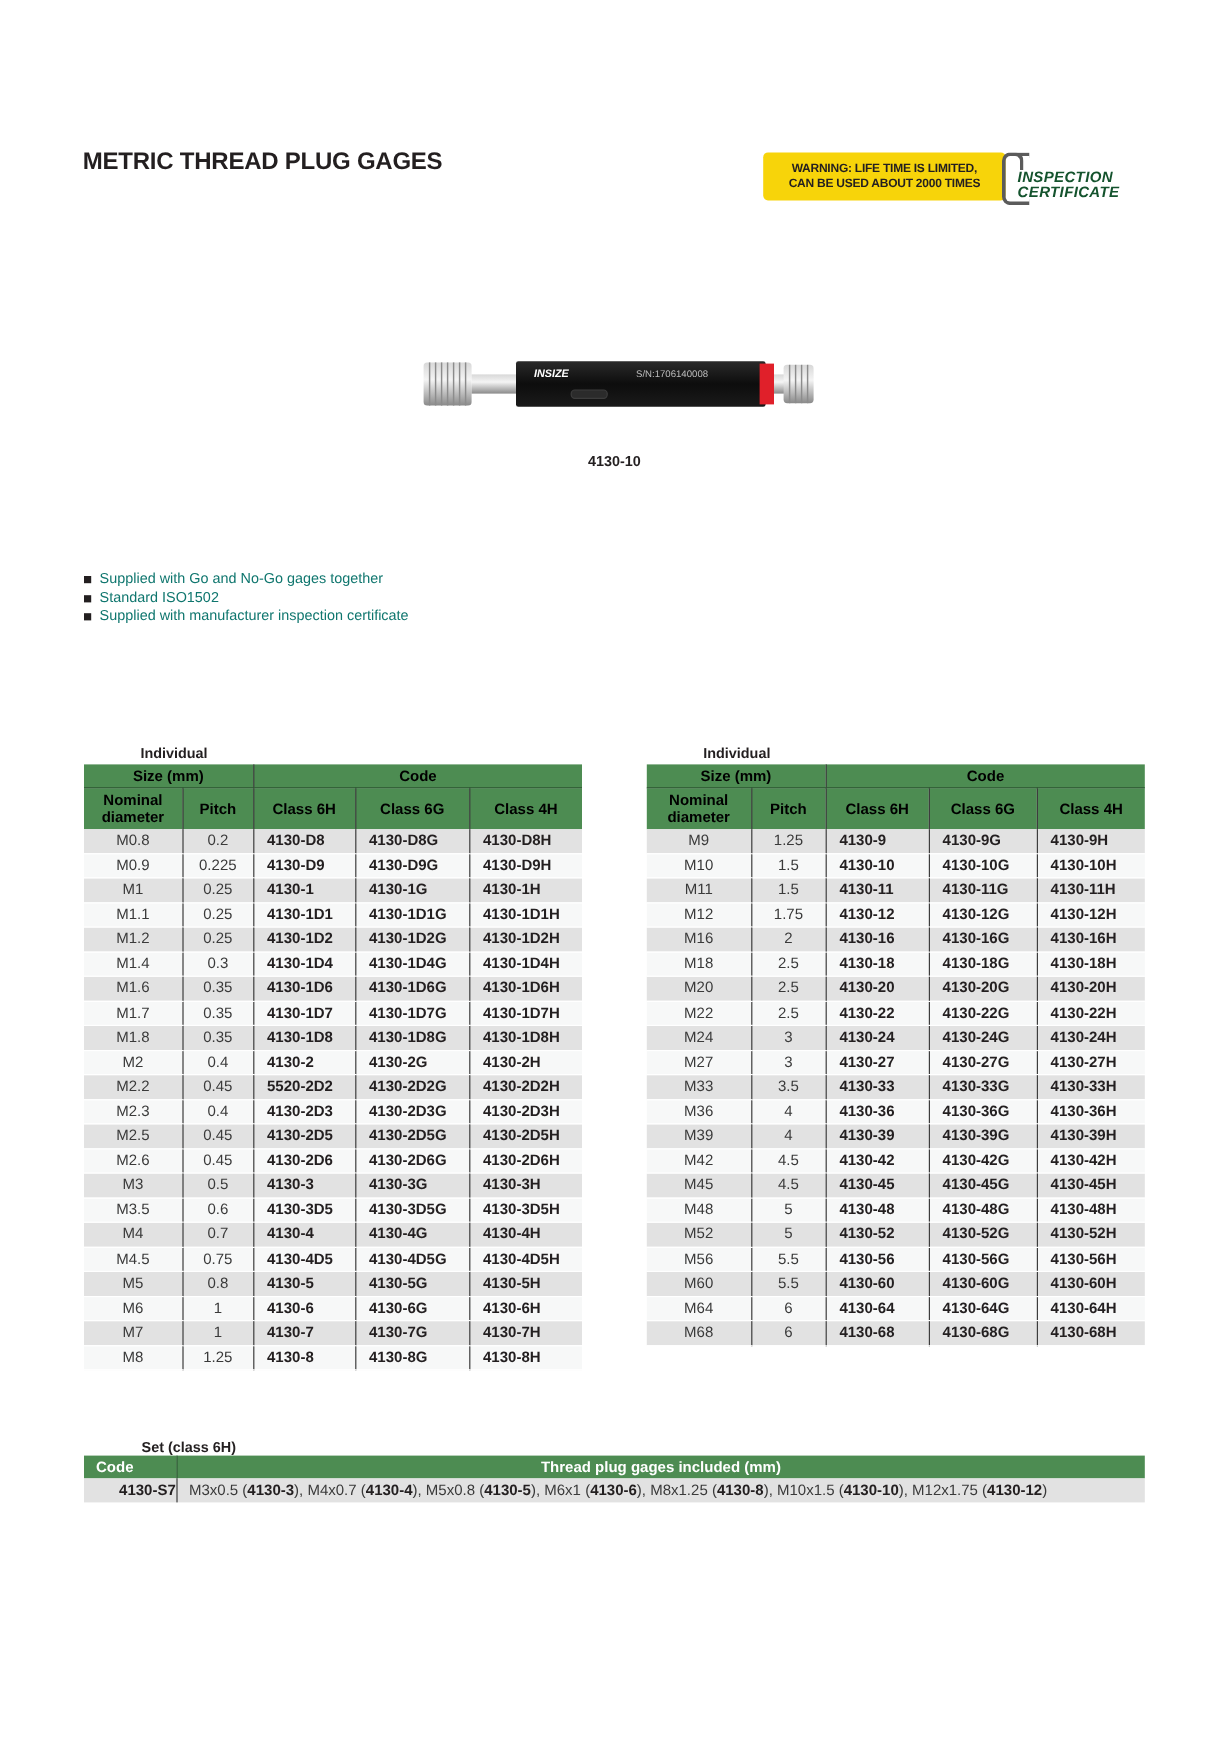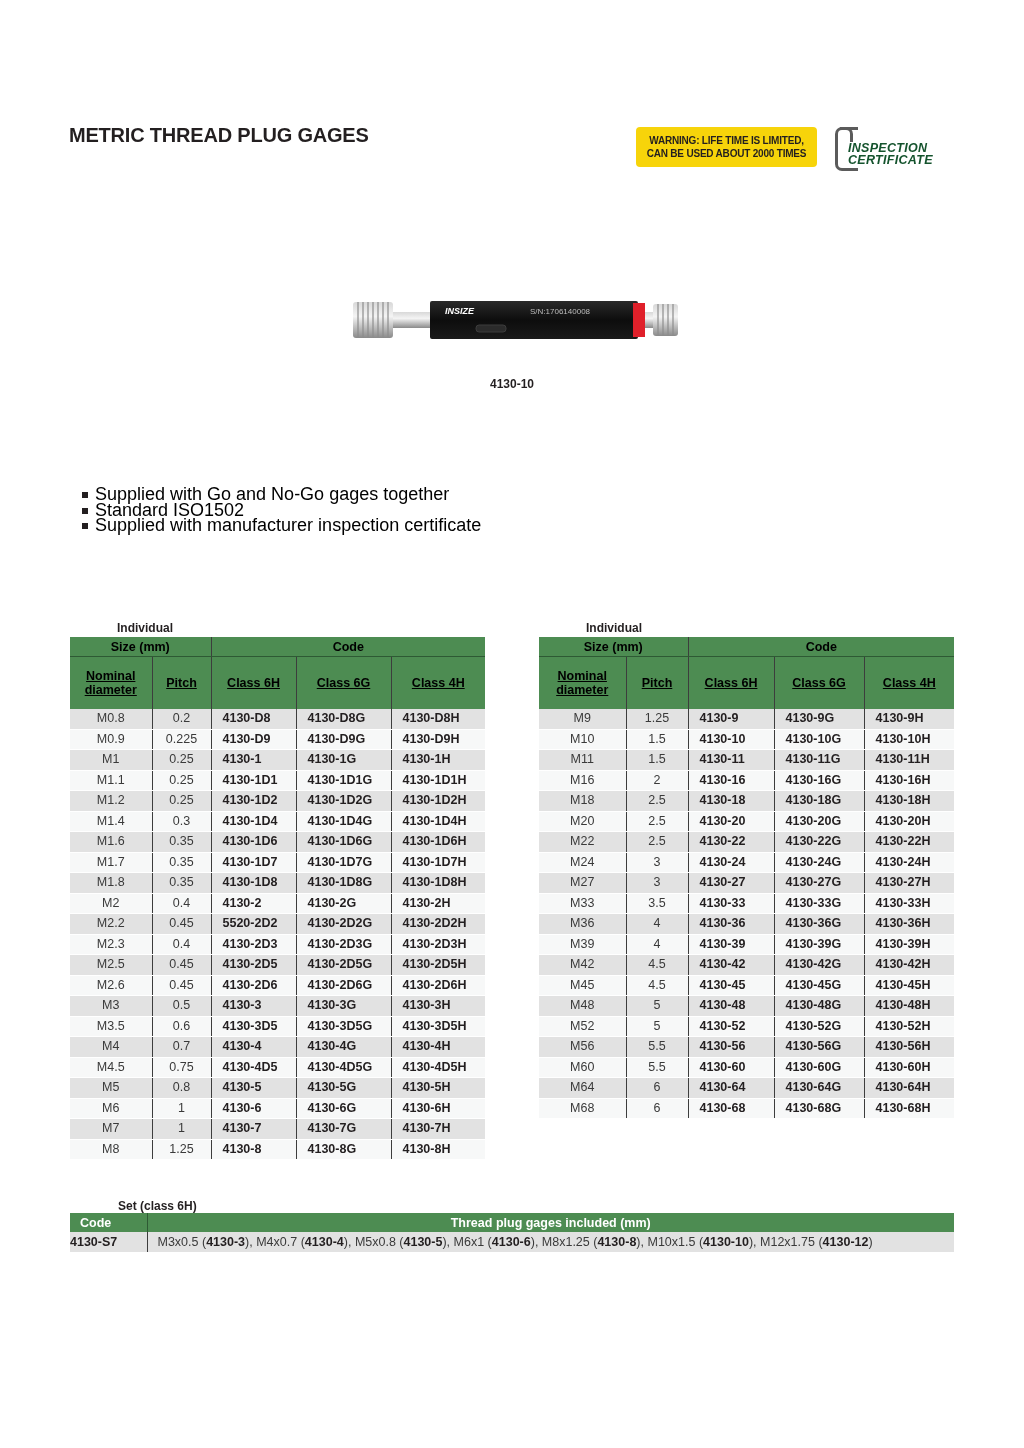--- a/index.html
+++ b/index.html
@@ -1,48 +1,48 @@
 <!DOCTYPE html>
 <html><head>
 <meta charset="utf-8">
 <style>
   html, body { margin: 0; padding: 0; background: #ffffff; }
   body { width: 1024px; height: 1448px; position: relative; font-family: "Liberation Sans", sans-serif; color: #231f20; overflow: hidden; }
   .title { position: absolute; left: 69px; top: 124px; font-size: 20px; font-weight: bold; letter-spacing: -0.2px; color: #231f20; }
-  .warning { position: absolute; left: 636px; top: 127px; width: 181px; height: 40px; background: #f7d40a; border-radius: 4px; display: flex; flex-direction: column; align-items: center; justify-content: center; font-size: 10px; font-weight: bold; line-height: 13px; color: #231f20; letter-spacing: -0.2px; }
+  .warning { position: absolute; left: 636px; top: 127px; width: 202px; height: 40px; background: #f7d40a; border-radius: 4px; display: flex; flex-direction: column; align-items: center; justify-content: center; font-size: 10px; font-weight: bold; line-height: 13px; color: #231f20; letter-spacing: -0.2px; }
   .cert { position: absolute; left: 835px; top: 127px; width: 125px; height: 42px; }
   .cert-bracket { position: absolute; left: 0; top: 0; width: 20px; height: 38px; border: 3px solid #5b5b5b; border-right: none; border-radius: 7px 0 0 7px; }
   .cert-bracket:after { content: ""; position: absolute; left: 2px; top: -3px; width: 10px; height: 12px; border-top: 3px solid #5b5b5b; border-right: 3px solid #5b5b5b; border-radius: 0 7px 0 0; }
   .cert-text { position: absolute; left: 13px; top: 15px; font-size: 12.5px; font-weight: bold; font-style: italic; line-height: 12px; color: #14532d; letter-spacing: 0.3px; }
 
   .product { position: absolute; left: 350px; top: 295px; width: 330px; height: 50px; }
   .caption { position: absolute; left: 0; width: 1024px; top: 377px; text-align: center; font-size: 12px; font-weight: bold; color: #231f20; }
 
-  .features { position: absolute; left: 69px; top: 475px; list-style: none; margin: 12px; padding: 0; font-size: 18px; line-height: 15.5px; color: #000000; }
+  .features { position: absolute; left: 69px; top: 475px; list-style: none; margin: 0; padding: 0; font-size: 12px; line-height: 15.5px; color: #0f766e; }
   .features li { position: relative; padding-left: 14px; }
   .features li:before { content: ""; position: absolute; left: 1px; top: 5px; width: 6px; height: 6px; background: #231f20; }
 
   .section-label { position: absolute; font-size: 12px; font-weight: bold; color: #231f20; margin-left: 48px; }
   table.spec { position: absolute; border-collapse: collapse; font-size: 12.5px; table-layout: fixed; }
   table.spec th { background: #4d8c52; color: #000000; font-weight: bold; font-size: 12.5px; padding: 0; text-align: center; line-height: 14px; }
   table.spec thead tr.top th { height: 19px; border-bottom: 1px solid #2e5a34; }
-  table.spec thead tr.sub th { height: 52px; text-decoration: underline; }
+  table.spec thead tr.sub th { height: 34px; }
   table.spec th.sep-r, table.spec td.sep-r { border-right: 1px solid #3d3d3d; }
   table.spec td { height: 19.5px; padding: 0; line-height: 19.5px; color: #3a3a3a; }
   table.spec tbody tr:nth-child(odd) td { background: #e2e2e2; }
   table.spec tbody tr:nth-child(even) td { background: #f7f8f8; }
   table.spec td.c { text-align: center; }
   table.spec td.code { font-weight: bold; color: #231f20; padding-left: 11px; }
   table.spec tbody tr td { border-bottom: 1px solid #ffffff; }
 
   table.set { position: absolute; left: 70px; top: 1213px; width: 884px; border-collapse: collapse; font-size: 12.5px; table-layout: fixed; }
   table.set th { background: #4d8c52; color: #ffffff; font-weight: bold; height: 19px; padding: 0; font-size: 12.5px; }
   table.set td { background: #e2e2e2; height: 20px; padding: 0; color: #3a3a3a; }
   table.set .code-h { text-align: left; padding-left: 10px; border-right: 1px solid #2e5a34; }
-  table.set .code-c { text-align: left; font-weight: bold; color: #231f20; border-right: 1px solid #3d3d3d; }
+  table.set .code-c { text-align: right; font-weight: bold; color: #231f20; border-right: 1px solid #3d3d3d; }
   table.set .inc { padding-left: 10px; }
   table.set b { color: #231f20; }
 </style>
 </head>
 <body>
 
 <div class="title">METRIC THREAD PLUG GAGES</div>
 
 <div class="warning">
   <span>WARNING: LIFE TIME IS LIMITED,</span>
@@ -328,20 +328,27 @@
         <td class="code">4130-10H</td>
       </tr>
       <tr>
         <td class="c sep-r">M11</td>
         <td class="c sep-r">1.5</td>
         <td class="code sep-r">4130-11</td>
         <td class="code sep-r">4130-11G</td>
         <td class="code">4130-11H</td>
       </tr>
       <tr>
+        <td class="c sep-r">M12</td>
+        <td class="c sep-r">1.75</td>
+        <td class="code sep-r">4130-12</td>
+        <td class="code sep-r">4130-12G</td>
+        <td class="code">4130-12H</td>
+      </tr>
+      <tr>
         <td class="c sep-r">M16</td>
         <td class="c sep-r">2</td>
         <td class="code sep-r">4130-16</td>
         <td class="code sep-r">4130-16G</td>
         <td class="code">4130-16H</td>
       </tr>
       <tr>
         <td class="c sep-r">M18</td>
         <td class="c sep-r">2.5</td>
         <td class="code sep-r">4130-18</td>

